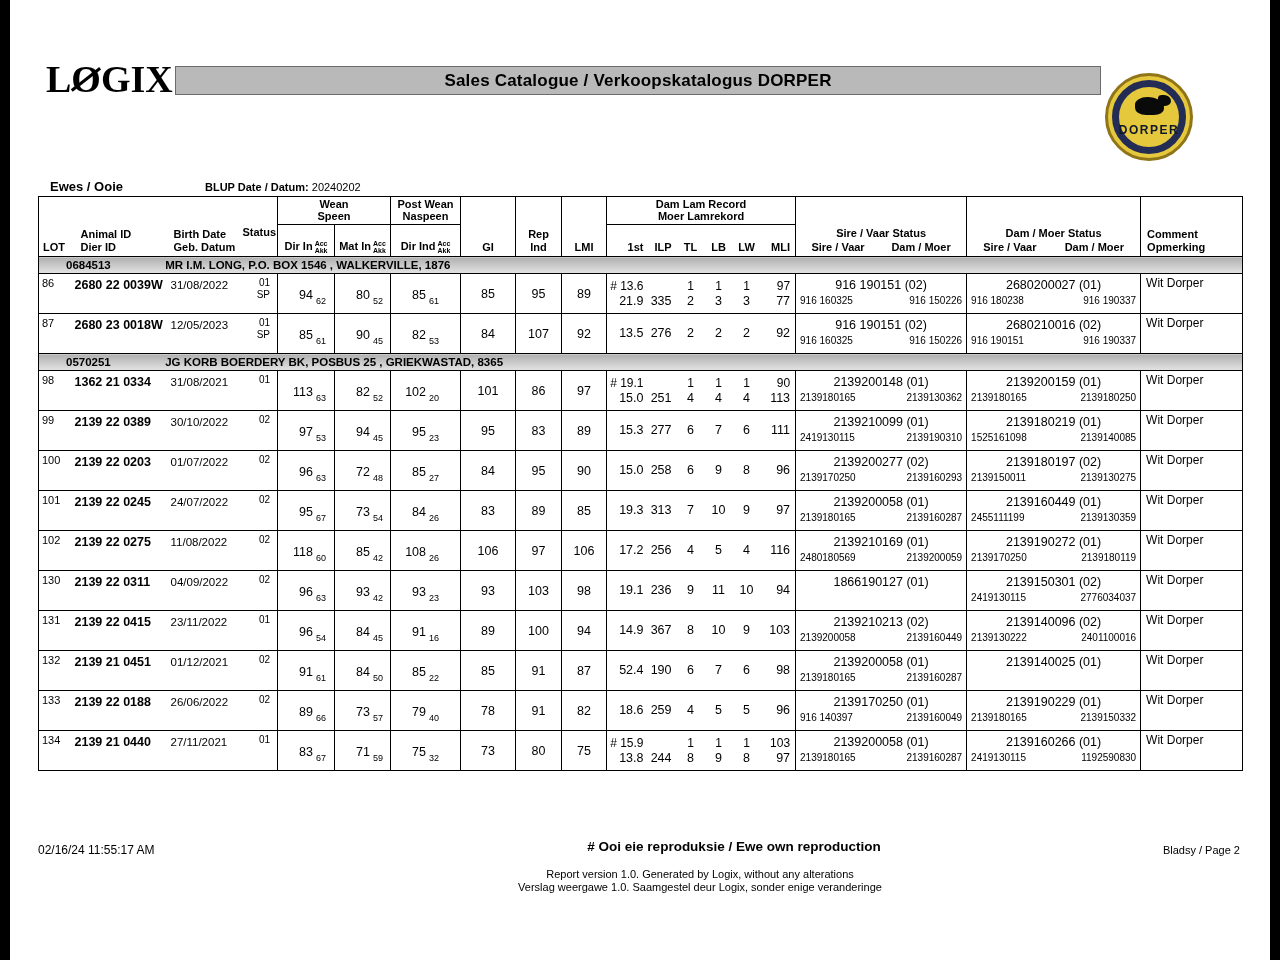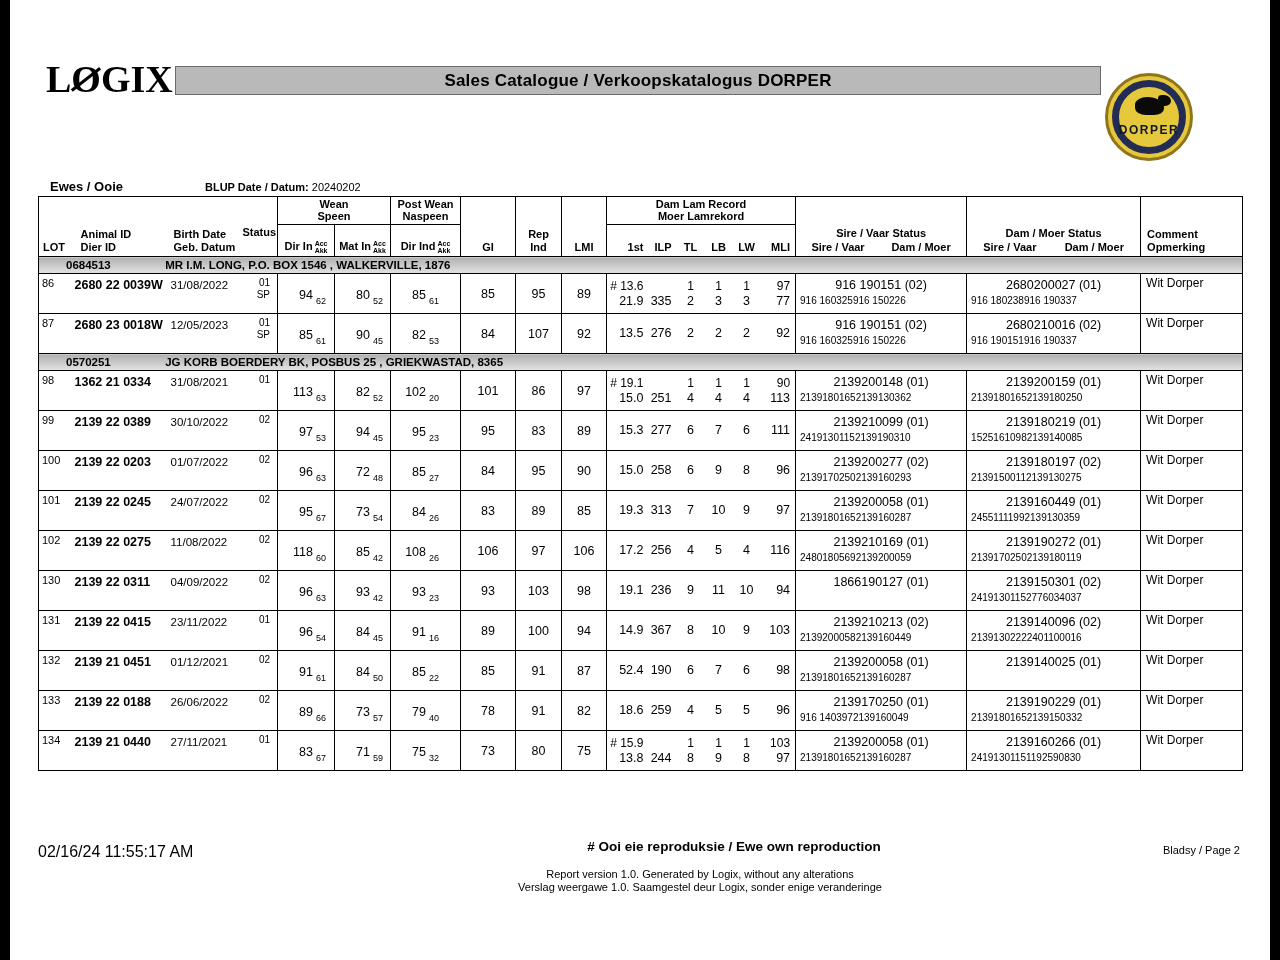--- a/index.html
+++ b/index.html
@@ -59,25 +59,25 @@
   .c-status { vertical-align:top; padding:3px 7px 0 0; font-size:10px; text-align:right; line-height:12px; }
   .c-wean { vertical-align:middle; padding-left:5px; }
   .wv { display:inline-block; width:30px; text-align:right; font-size:12.5px; }
   .accv { display:inline-block; font-size:9px; margin-left:3px; position:relative; top:5px; }
   .c-mid { vertical-align:middle; text-align:center; font-size:12.5px; }
   .c-lam { vertical-align:middle; font-size:12.5px; line-height:15px; }
   .c-lam .top { display:none; font-weight:normal; font-size:12px; }
   tr.has-own .c-lam .top { display:block; min-height:15px; }
   .c-pair { vertical-align:top; padding-top:4px; }
   .pid { text-align:center; font-size:12.5px; }
-  .psubs { display:flex; justify-content:flex-start; font-size:10px; padding:3px 4px 0 4px; }
+  .psubs { display:flex; justify-content:space-between; font-size:10px; padding:3px 4px 0 4px; }
   .c-comment { vertical-align:top; padding:2px 0 0 5px; font-size:12px; }
 
   
-  .foot-date { position:absolute; left:28px; top:843px; font-size:16px; }
+  .foot-date { position:absolute; left:28px; top:843px; font-size:12px; }
   .foot-legend { position:absolute; left:0; right:0; top:839px; text-align:center; font-size:13.5px; font-weight:bold; transform:translateX(94px); }
   .foot-page { position:absolute; right:30px; top:844px; font-size:11px; }
   .foot-ver1 { position:absolute; left:0; right:0; top:868px; text-align:center; font-size:11px; transform:translateX(60px); }
   .foot-ver2 { position:absolute; left:0; right:0; top:881px; text-align:center; font-size:11px; transform:translateX(60px); }
 </style>
 </head>
 <body>
 
 <div class="edge-bar edge-left"></div>
 <div class="edge-bar edge-right"></div>

